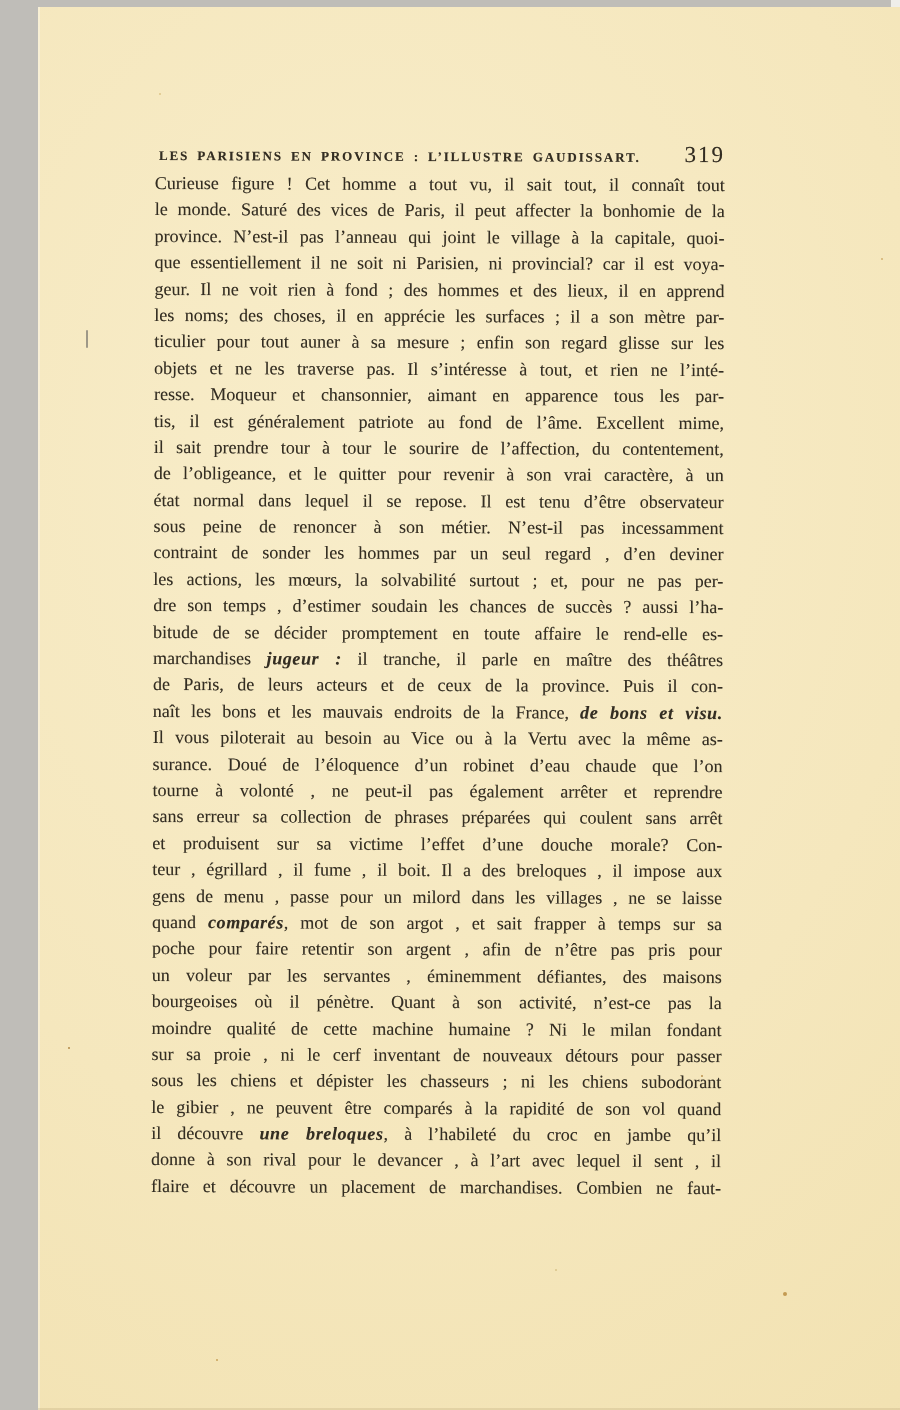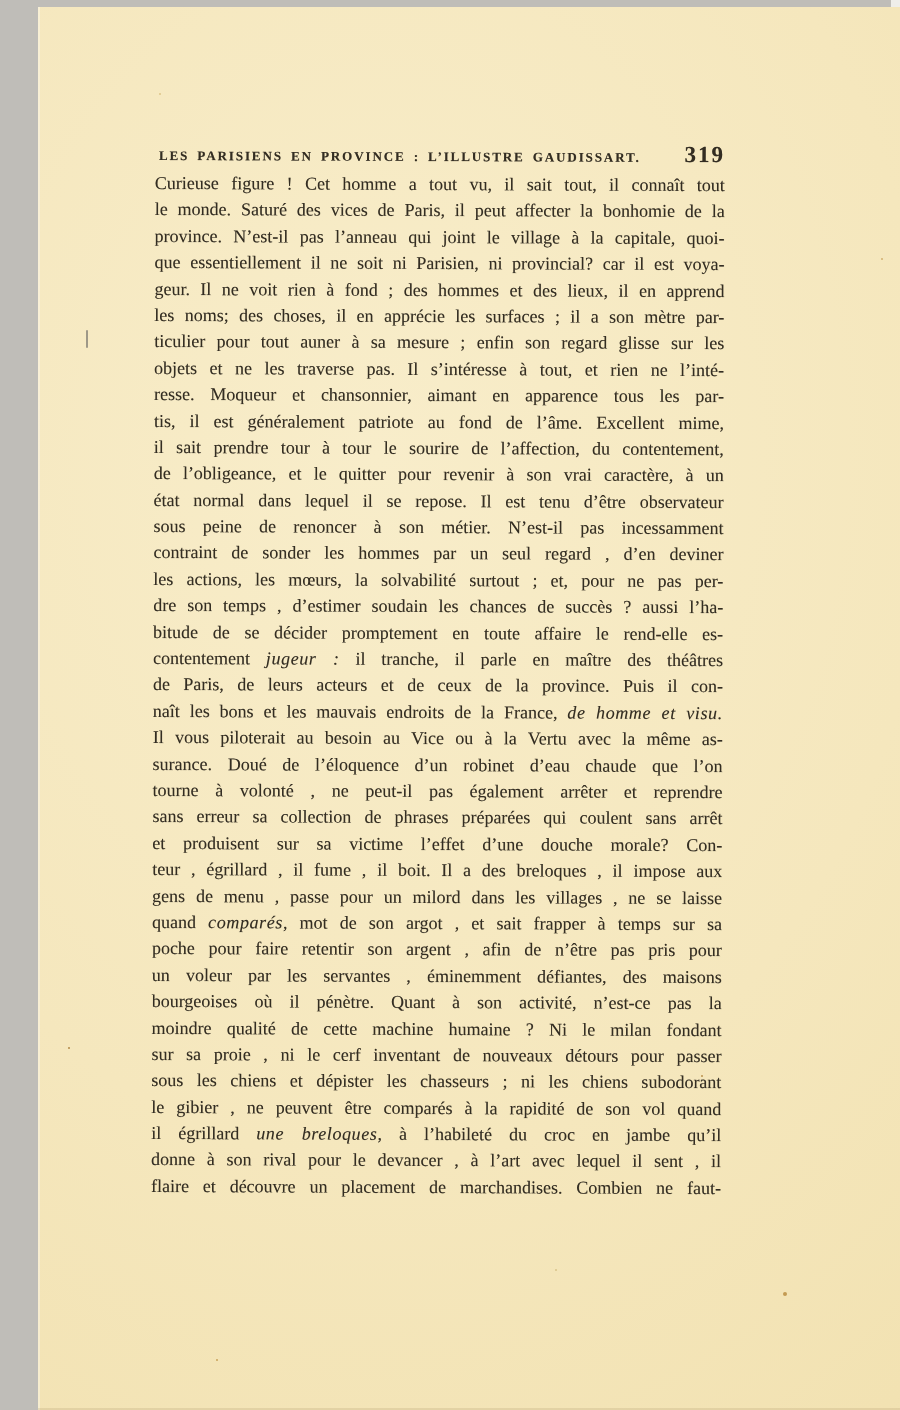--- a/index.html
+++ b/index.html
@@ -57,32 +57,32 @@
     display: flex; justify-content: space-between; align-items: baseline;
     padding-left: 4px; height: 25px;
   }
   .running-title {
     font-size: 13px; font-weight: 700;
     letter-spacing: 1.9px; word-spacing: 3px;
     text-shadow: 0.2px 0.2px 0 rgba(45, 40, 30, 0.45);
     white-space: nowrap;
   }
   .folio {
-    font-size: 23px; font-weight: 700; letter-spacing: 2px;
+    font-size: 23px; font-weight: 400; letter-spacing: 2px;
     text-shadow: 0.2px 0.2px 0 rgba(45, 40, 30, 0.4);
   }
 
   .text-block { margin-top: 5px; font-size: 18px; }
   .line {
     height: 26.4px; line-height: 26.4px;
     text-align: justify; text-align-last: justify;
     white-space: normal;
     text-shadow: 0.2px 0.2px 0 rgba(51, 45, 34, 0.35);
   }
-  .line .it { font-style: italic; letter-spacing: 0.6px; }
+  .line .it { font-style: italic; letter-spacing: 0.6px; font-weight: bold; }
 
   
   .pencil-mark {
     position: absolute; left: 48px; top: 323px;
     width: 2px; height: 18px;
     background: #8e8a7d; border-radius: 1px; opacity: 0.85;
   }
 </style>
 </head>
 <body>
@@ -110,36 +110,36 @@
         <div class="line"><span>resse. Moqueur et chansonnier, aimant en apparence tous les par-</span></div>
         <div class="line"><span>tis, il est généralement patriote au fond de l’âme. Excellent mime,</span></div>
         <div class="line"><span>il sait prendre tour à tour le sourire de l’affection, du contentement,</span></div>
         <div class="line"><span>de l’obligeance, et le quitter pour revenir à son vrai caractère, à un</span></div>
         <div class="line"><span>état normal dans lequel il se repose. Il est tenu d’être observateur</span></div>
         <div class="line"><span>sous peine de renoncer à son métier. N’est-il pas incessamment</span></div>
         <div class="line"><span>contraint de sonder les hommes par un seul regard , d’en deviner</span></div>
         <div class="line"><span>les actions, les mœurs, la solvabilité surtout ; et, pour ne pas per-</span></div>
         <div class="line"><span>dre son temps , d’estimer soudain les chances de succès ? aussi l’ha-</span></div>
         <div class="line"><span>bitude de se décider promptement en toute affaire le rend-elle es-</span></div>
-        <div class="line"><span>contentement </span><span class="it">jugeur :</span><span> il tranche, il parle en maître des théâtres</span></div>
+        <div class="line"><span>marchandises </span><span class="it">jugeur :</span><span> il tranche, il parle en maître des théâtres</span></div>
         <div class="line"><span>de Paris, de leurs acteurs et de ceux de la province. Puis il con-</span></div>
-        <div class="line"><span>naît les bons et les mauvais endroits de la France, </span><span class="it">de homme et visu.</span></div>
+        <div class="line"><span>naît les bons et les mauvais endroits de la France, </span><span class="it">de bons et visu.</span></div>
         <div class="line"><span>Il vous piloterait au besoin au Vice ou à la Vertu avec la même as-</span></div>
         <div class="line"><span>surance. Doué de l’éloquence d’un robinet d’eau chaude que l’on</span></div>
         <div class="line"><span>tourne à volonté , ne peut-il pas également arrêter et reprendre</span></div>
         <div class="line"><span>sans erreur sa collection de phrases préparées qui coulent sans arrêt</span></div>
         <div class="line"><span>et produisent sur sa victime l’effet d’une douche morale? Con-</span></div>
         <div class="line"><span>teur , égrillard , il fume , il boit. Il a des breloques , il impose aux</span></div>
         <div class="line"><span>gens de menu , passe pour un milord dans les villages , ne se laisse</span></div>
         <div class="line"><span>quand </span><span class="it">comparés</span><span>, mot de son argot , et sait frapper à temps sur sa</span></div>
         <div class="line"><span>poche pour faire retentir son argent , afin de n’être pas pris pour</span></div>
         <div class="line"><span>un voleur par les servantes , éminemment défiantes, des maisons</span></div>
         <div class="line"><span>bourgeoises où il pénètre. Quant à son activité, n’est-ce pas la</span></div>
         <div class="line"><span>moindre qualité de cette machine humaine ? Ni le milan fondant</span></div>
         <div class="line"><span>sur sa proie , ni le cerf inventant de nouveaux détours pour passer</span></div>
         <div class="line"><span>sous les chiens et dépister les chasseurs ; ni les chiens subodorant</span></div>
         <div class="line"><span>le gibier , ne peuvent être comparés à la rapidité de son vol quand</span></div>
-        <div class="line"><span>il égrillard </span><span class="it">une breloques</span><span>, à l’habileté du croc en jambe qu’il</span></div>
+        <div class="line"><span>il découvre </span><span class="it">une breloques</span><span>, à l’habileté du croc en jambe qu’il</span></div>
         <div class="line"><span>donne à son rival pour le devancer , à l’art avec lequel il sent , il</span></div>
         <div class="line"><span>flaire et découvre un placement de marchandises. Combien ne faut-</span></div>
       </div>
   </div>
 </div>
 
 </body></html>

